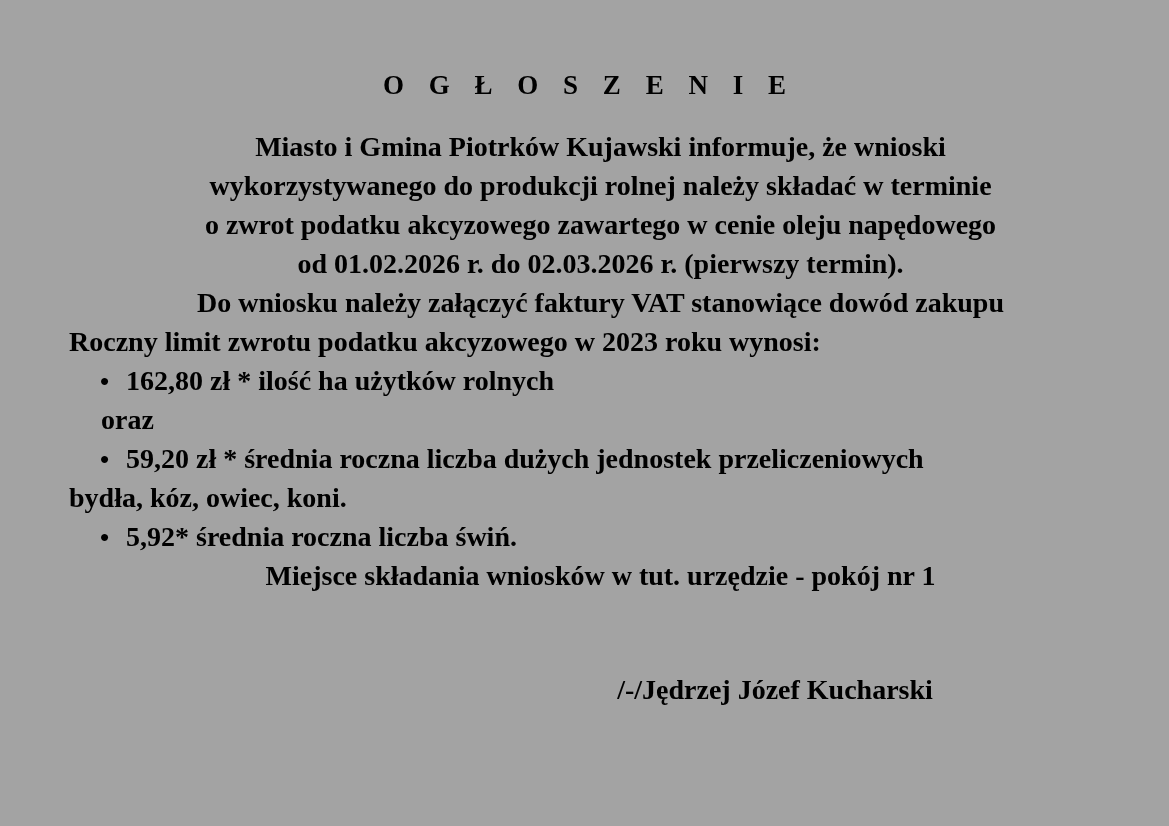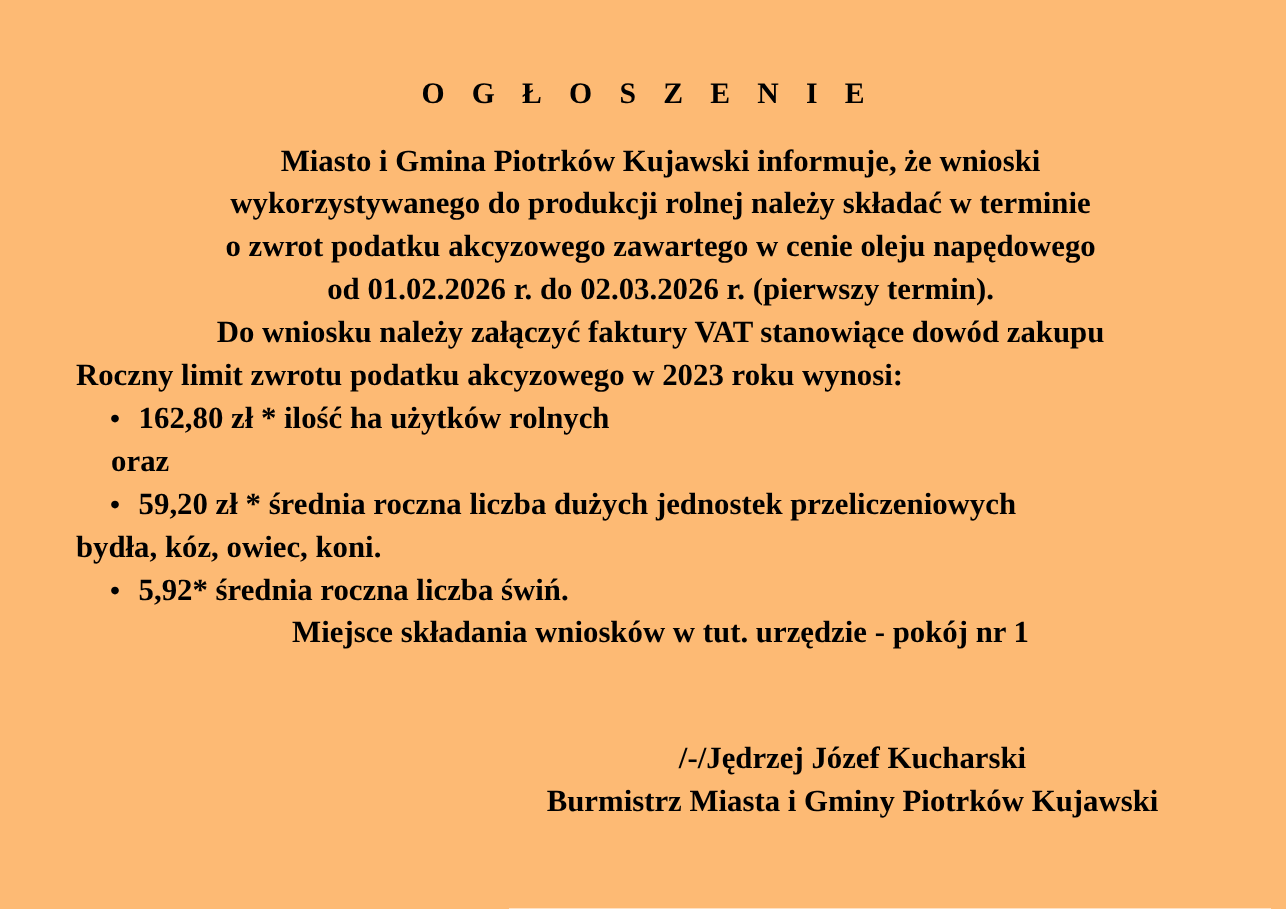--- a/index.html
+++ b/index.html
@@ -14,21 +14,21 @@
     overflow: hidden;
     font-family: "Liberation Serif", "DejaVu Serif", serif;
     color: #000000;
     -webkit-font-smoothing: none;
   }
 
   .page {
     position: relative;
     width: 1169px;
     height: 826px;
-    background: #fdba74;
+    background: #a3a3a3;
   }
 
   
   .doc-title {
     position: absolute;
     left: 0;
     top: 68px;
     width: 1169px;
     text-align: center;
     font-size: 27px;
@@ -169,16 +169,15 @@
       <span class="bullet-mark">•</span>
       <span class="bullet-text">5,92* średnia roczna liczba świń.</span>
     </div>
 
     <div class="place-line">Miejsce składania wniosków w tut. urzędzie - pokój nr 1</div>
 
   </div>
 
   <div class="signature">
     <div class="sig-line">/-/Jędrzej Józef Kucharski</div>
-    <div class="sig-line">Burmistrz Miasta i Gminy Piotrków Kujawski</div>
   </div>
 
 </div>
 
 </body></html>

